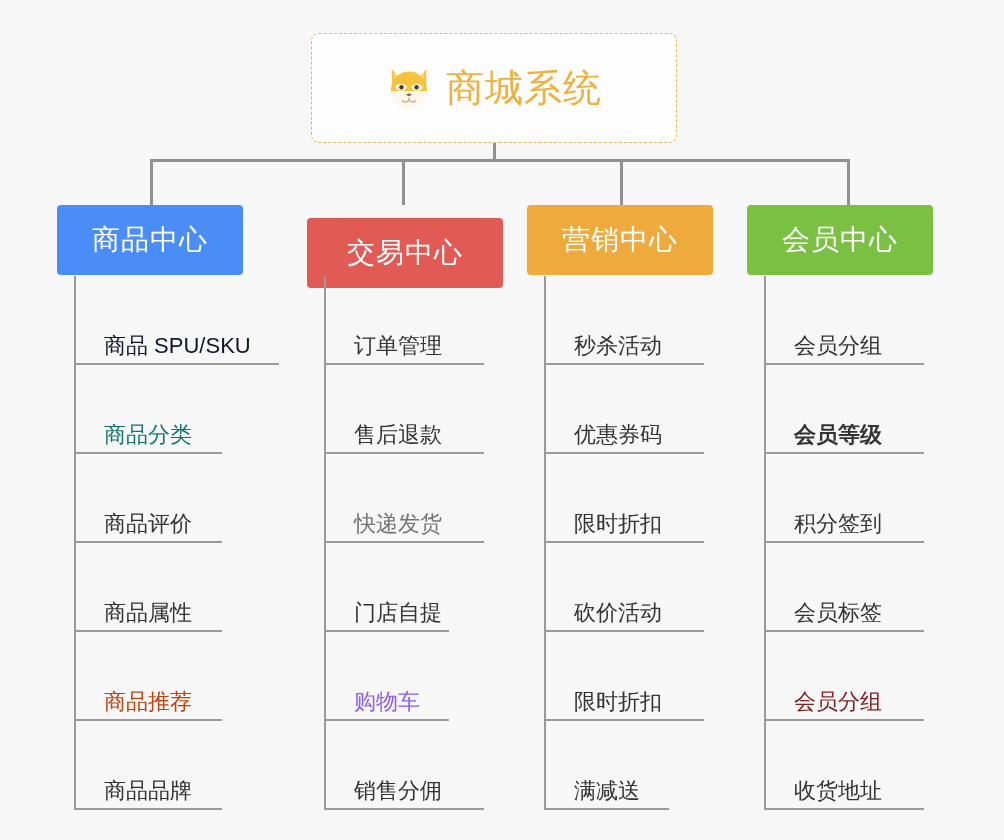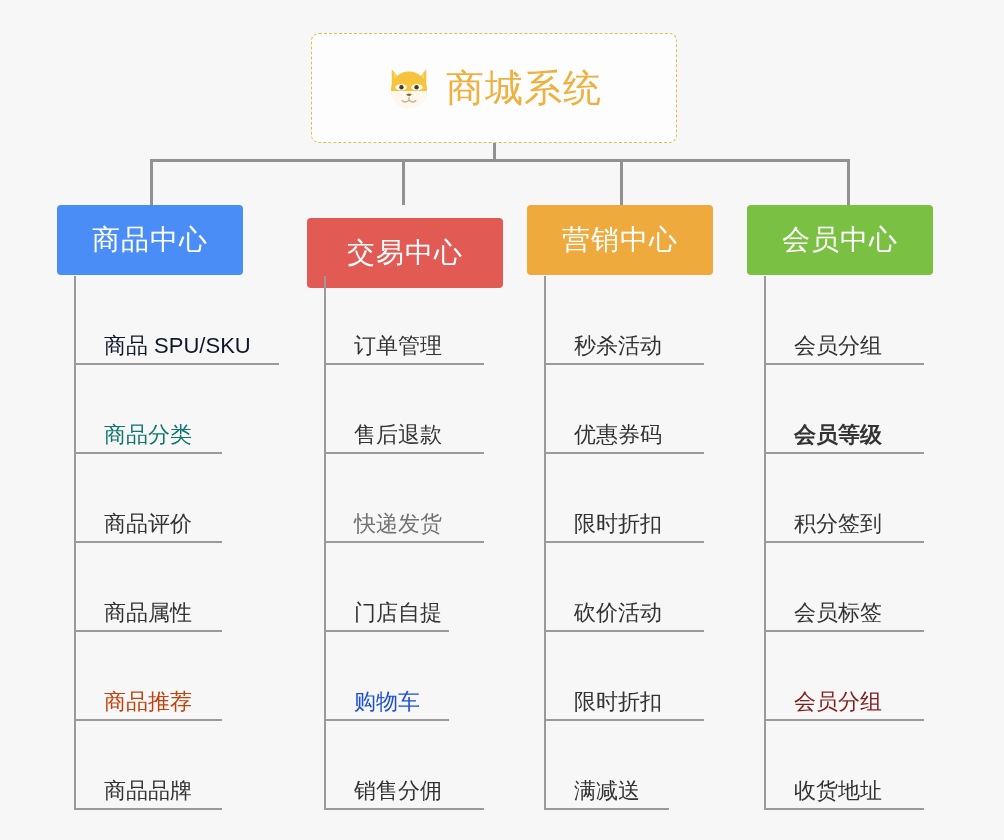--- a/index.html
+++ b/index.html
@@ -197,21 +197,21 @@
         </div>
         <div class="item">
           <span class="item-label" style="color: #737373;">快递发货</span>
           <span class="item-rule" style="width: 160px; background: rgb(154, 154, 154);"></span>
         </div>
         <div class="item">
           <span class="item-label" style="color: rgb(51, 51, 51);">门店自提</span>
           <span class="item-rule" style="width: 125px; background: rgb(154, 154, 154);"></span>
         </div>
         <div class="item">
-          <span class="item-label" style="color: #1d4ed8;">购物车</span>
+          <span class="item-label" style="color: #8b5cf6;">购物车</span>
           <span class="item-rule" style="width: 125px; background: rgb(154, 154, 154);"></span>
         </div>
         <div class="item">
           <span class="item-label" style="color: rgb(51, 51, 51);">销售分佣</span>
           <span class="item-rule" style="width: 160px; background: rgb(154, 154, 154);"></span>
         </div>
       </div>
   </div>
   <div class="col" style="left:544px; width:160px;">
     <div class="trunk" style="height: 534px; background: rgb(154, 154, 154);"></div>

